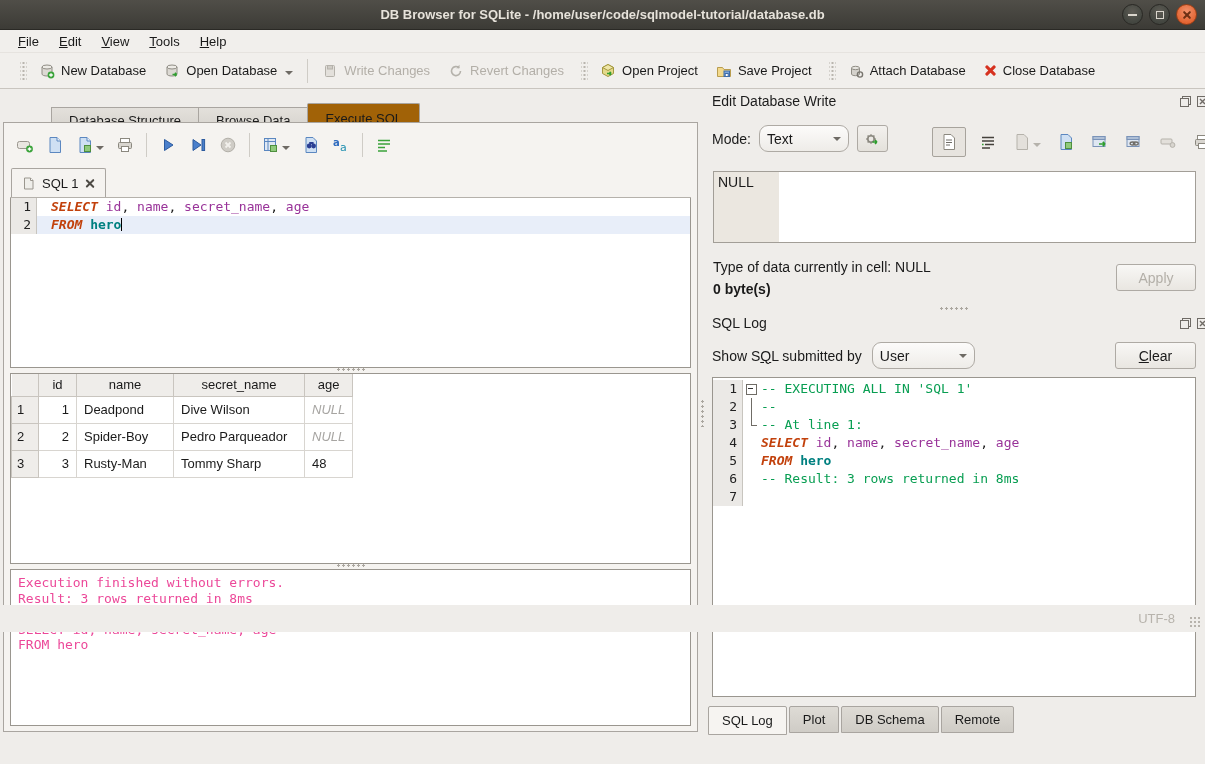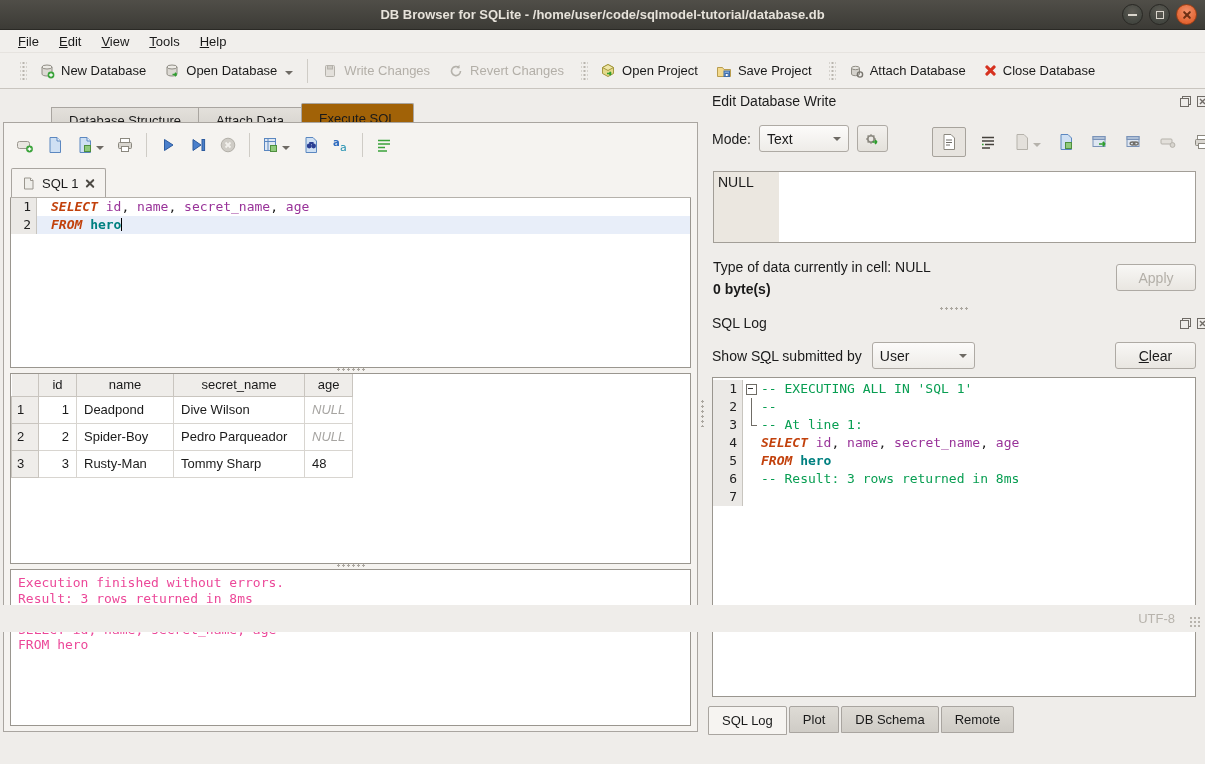--- a/index.html
+++ b/index.html
@@ -115,21 +115,21 @@
   .v-splitter i { width:3px; height:28px;
     background-image:radial-gradient(circle,#aaa69f 1px, transparent 1.2px); background-size:3px 5px; }
 
   
   .dock-title { position:absolute; font-size:14px; color:#1c1c1c; }
   .dock-icons { position:absolute; display:flex; gap:4px; }
   .dock-ic { width:13px; height:13px; display:inline-block; }
 
   .label14 { font-size:14px; }
   .select { display:inline-flex; align-items:center; justify-content:space-between;
-    background:linear-gradient(#fcfbfa,#eeece8); border:1px solid #aeaaa4; border-radius:3px;
+    background:linear-gradient(#fcfbfa,#eeece8); border:1px solid #aeaaa4; border-radius:9px;
     height:27px; padding:0 7px; font-size:14px; cursor:default;}
   .select .tb-caret { align-self:center; margin:0; }
   .btn { display:inline-flex; align-items:center; justify-content:center; height:27px;
     background:linear-gradient(#f8f7f5,#e9e6e1); border:1px solid #aeaaa4; border-radius:3px;
     font-size:14px; padding:0 12px; cursor:default;}
   .btn.disabled { color:#b3afa8; }
 
   .mode-row { position:absolute; left:712px; top:125px; display:flex; align-items:center; gap:8px;}
   .gear-btn { width:31px; height:27px; display:flex; align-items:center; justify-content:center;
     background:linear-gradient(#f3f1ee,#e4e1db); border:1px solid #aeaaa4; border-radius:3px;}
@@ -259,21 +259,21 @@
       <span>Attach Database</span>
     </span>
     <span class="tb-btn">
       <span class="red-x"></span>
       <span>Close Database</span>
     </span>
   </div>
 
   <div class="main-tabs">
     <span class="main-tab">Database Structure</span>
-    <span class="main-tab">Attach Data</span>
+    <span class="main-tab">Browse Data</span>
     <span class="main-tab active">Execute SQL</span>
   </div>
 
   <div class="left-frame">
 
     <div class="exec-toolbar">
       <span class="tool">
           <svg class="icon18" viewBox="0 0 18 18">
             <rect x="1.5" y="5.5" width="12" height="7" rx="2" fill="#e9e6e1" stroke="#9a968e"></rect>
             <circle cx="13.5" cy="13" r="3.4" fill="#3aa33a"></circle>

